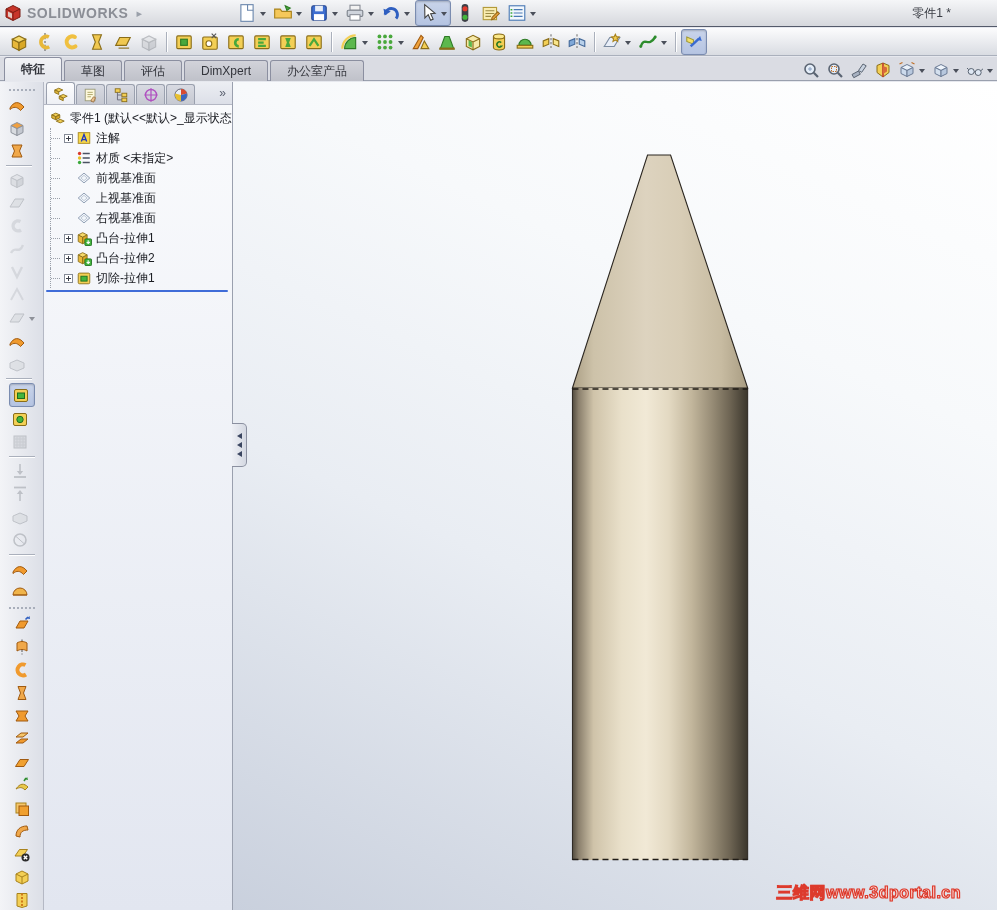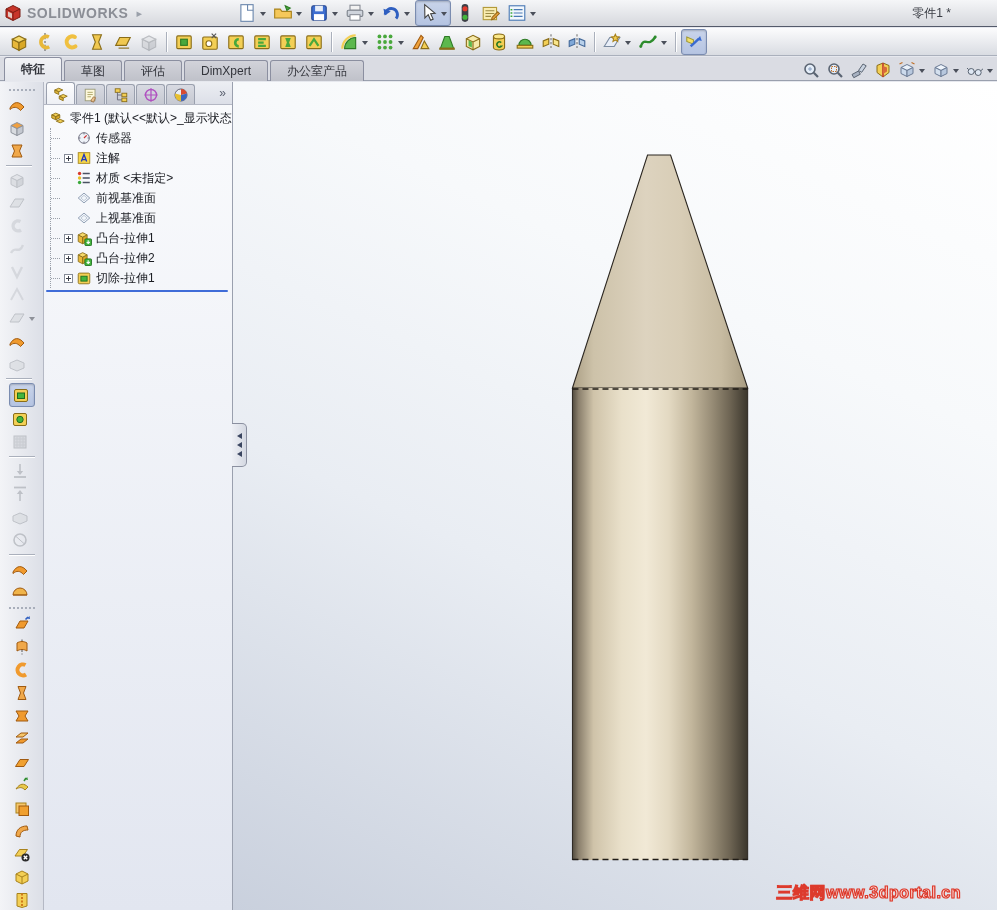--- a/index.html
+++ b/index.html
@@ -682,30 +682,20 @@
             <svg class="gi" viewBox="0 0 18 18">
               <path d="M2 5.5l4.5-2 4.5 2-4.5 2z" fill="#f3cf55" stroke="#8a6d18"></path>
               <path d="M2 5.5v3.5l4.5 2v-3.5z" fill="#e0b53a" stroke="#8a6d18"></path>
               <path d="M11 5.5v3.5l-4.5 2v-3.5z" fill="#d9a826" stroke="#8a6d18"></path>
               <path d="M7 12.5l4.5-2 4.5 2-4.5 2z" fill="#f3cf55" stroke="#8a6d18"></path>
             </svg>
             <span class="lbl">零件1  (默认&lt;&lt;默认&gt;_显示状态</span>
           </div>
           <div class="trow">
             <span class="indent"></span>
-            <span class="exp-space"></span>
-            <svg class="gi" viewBox="0 0 18 18">
-              <circle cx="9" cy="9" r="6" fill="#eef2f8" stroke="#667"></circle>
-              <path d="M9 9l3-3" stroke="#c33" stroke-width="1.4"></path>
-              <path d="M9 3v2M15 9h-2M9 15v-2M3 9h2" stroke="#667"></path>
-            </svg>
-            <span class="lbl">传感器</span>
-          </div>
-          <div class="trow">
-            <span class="indent"></span>
             <span class="expander"></span>
             <svg class="gi" viewBox="0 0 18 18">
               <rect x="2.5" y="3" width="13" height="12" fill="#f7d84a" stroke="#a8871e"></rect>
               <path d="M6 13l3-8 3 8M7 10.8h4" fill="none" stroke="#2038c0" stroke-width="1.5"></path>
             </svg>
             <span class="lbl">注解</span>
           </div>
           <div class="trow">
             <span class="indent"></span>
             <span class="exp-space"></span>
@@ -727,20 +717,29 @@
             <span class="lbl">前视基准面</span>
           </div>
           <div class="trow">
             <span class="indent"></span>
             <span class="exp-space"></span>
             <svg class="gi" viewBox="0 0 18 18">
               <path d="M9 3.5l6.5 5.5L9 14.5 2.5 9z" fill="#f2f6fb" stroke="#8494aa"></path>
               <path d="M9 6l3.5 3L9 12 5.5 9z" fill="none" stroke="#b8c2d0"></path>
             </svg>
             <span class="lbl">上视基准面</span>
+          </div>
+          <div class="trow">
+            <span class="indent"></span>
+            <span class="exp-space"></span>
+            <svg class="gi" viewBox="0 0 18 18">
+              <path d="M9 3.5l6.5 5.5L9 14.5 2.5 9z" fill="#f2f6fb" stroke="#8494aa"></path>
+              <path d="M9 6l3.5 3L9 12 5.5 9z" fill="none" stroke="#b8c2d0"></path>
+            </svg>
+            <span class="lbl">右视基准面</span>
           </div>
           <div class="trow">
             <span class="indent"></span>
             <span class="expander"></span>
             <svg class="gi" viewBox="0 0 18 18">
               <path d="M2.5 5.5v7.5l5 2.5V8z" fill="#e8b83a" stroke="#8a6d18"></path>
               <path d="M12.5 5.5v7.5l-5 2.5V8z" fill="#d9a826" stroke="#8a6d18"></path>
               <path d="M2.5 5.5l5-2.5 5 2.5-5 2.5z" fill="#f6d96a" stroke="#8a6d18"></path>
               <rect x="10" y="10" width="7.5" height="7.5" rx="1" fill="#43b53c" stroke="#1e6e1e"></rect>
               <path d="M13.7 11.5v3.5M12 13.5l1.7 1.8 1.8-1.8" stroke="#fff" fill="none" stroke-width="1.2"></path>

